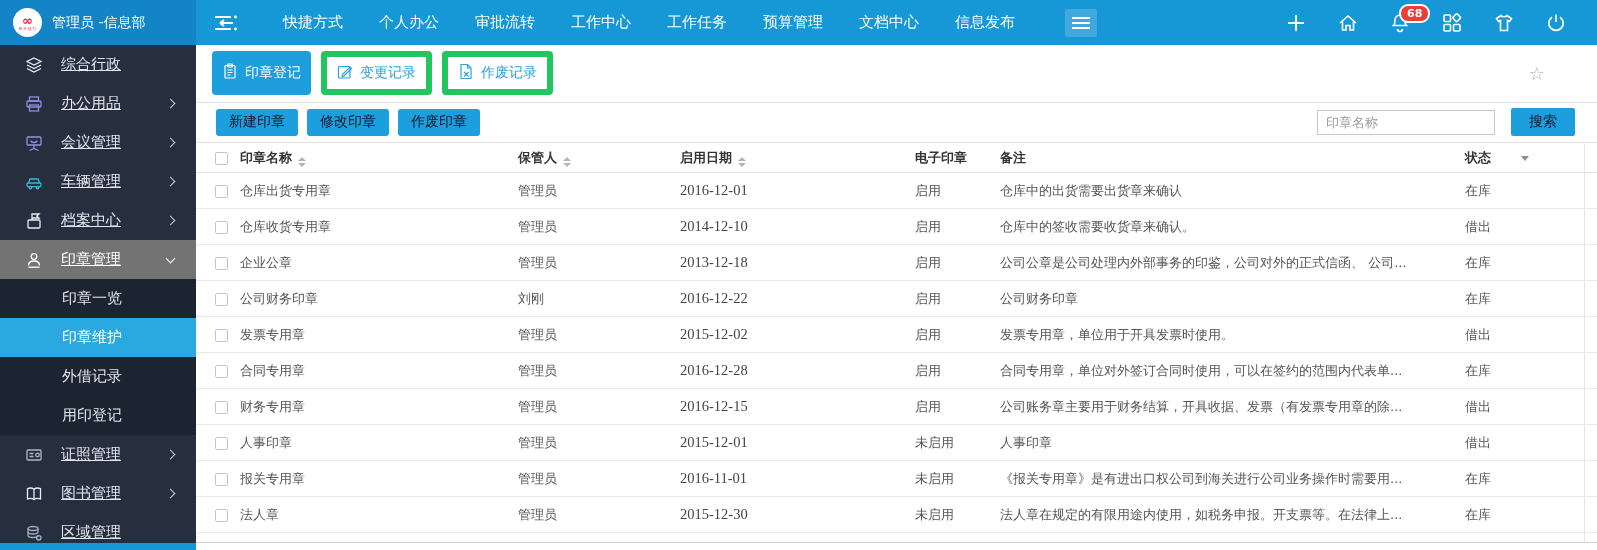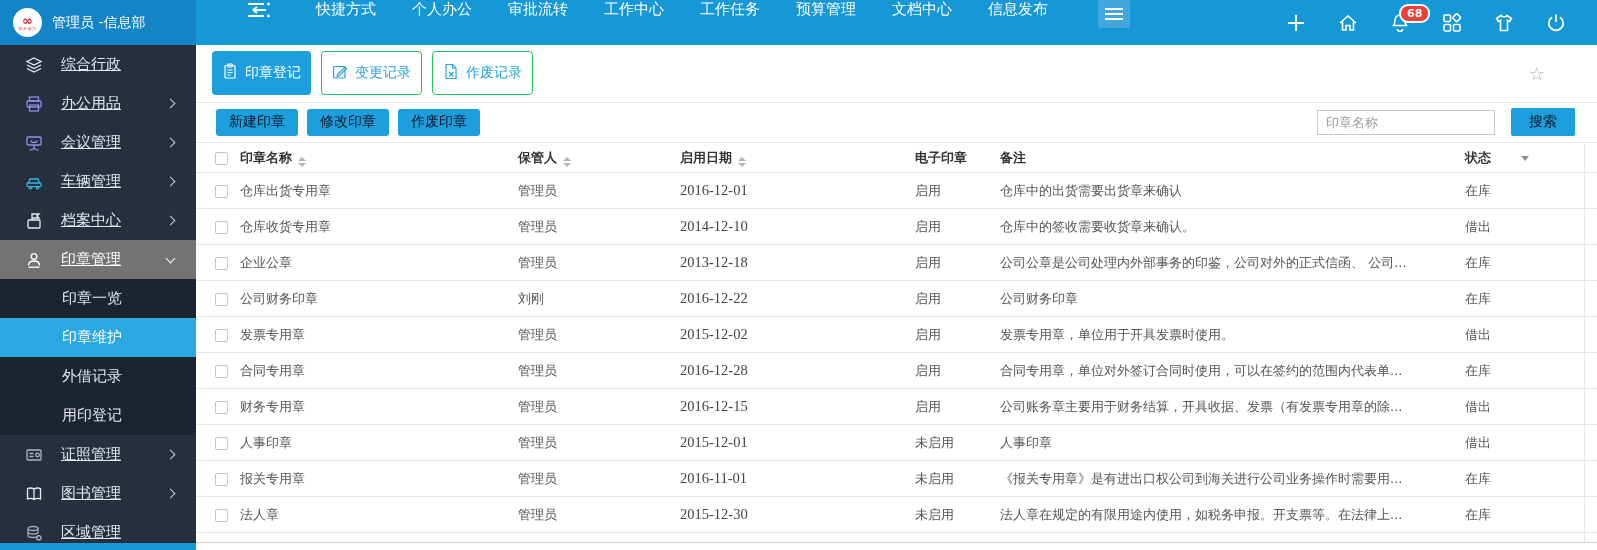--- a/index.html
+++ b/index.html
@@ -8,21 +8,21 @@
 
   
   .topbar { display:flex; height:45px; }
   .topbar-left { width:196px; background:#1385c6; display:flex; align-items:center;
     padding-left:13px; gap:10px; flex-shrink:0; }
   .logo-circle { width:29px; height:29px; border-radius:50%; background:#fff;
     display:flex; flex-direction:column; align-items:center; justify-content:center; line-height:1; }
   .logo-inf { color:#d9273a; font-weight:bold; font-size:13px; }
   .logo-sub { color:#d9273a; font-size:4px; letter-spacing:.5px; }
   .user-name { color:#fff; font-size:14px; white-space:nowrap; }
-  .topbar-main { flex:1; background:#1697d6; display:flex; color:#fff;padding-left:33px; }
+  .topbar-main { flex:1; background:#1697d6; display:flex; align-items:center; color:#fff; }
   .collapse-btn { margin-left:17px; cursor:pointer; display:flex; }
   .nav-menu { display:flex; margin-left:26px; }
   .nav-item { font-size:15px; margin:0 18px; white-space:nowrap; cursor:pointer; }
   .menu-toggle { width:32px; height:28px; background:#42a7dc; border-radius:2px;
     display:flex; flex-direction:column; justify-content:center; align-items:center;
     gap:3px; margin-left:32px; cursor:pointer; }
   .menu-toggle span { width:18px; height:2px; background:#fff; }
   .top-icons { margin-left:auto; display:flex; align-items:center; gap:30px; margin-right:30px; }
   .tb-icon { position:relative; display:flex; cursor:pointer; }
   .badge { position:absolute; top:-8px; left:10px; background:#e8403a; color:#fff;
@@ -49,21 +49,21 @@
   .sidebar-footer { position:absolute; bottom:0; left:0; width:100%; height:7px; background:#1697d6; }
 
   
   .content { flex:1; display:flex; flex-direction:column; background:#fff; position:relative; }
   .tabs-row { height:59px; display:flex; align-items:center; padding-left:16px;
     border-bottom:1px solid #e3e3e3; position:relative; }
   .tab { height:44px; min-width:86px; padding:0 10px; display:flex; align-items:center;
     justify-content:center; gap:7px; border-radius:4px; margin-right:10px;
     font-size:14px; cursor:pointer; }
   .tab.active { background:#1e9fdd; color:#fff; }
-  .tab.ghost { border:1px solid #22c55e; color:#29a3dc; background:#fff; }
+  .tab.ghost { border:6px solid #22c55e; color:#29a3dc; background:#fff; }
   .fav-star { position:absolute; right:52px; top:50%; transform:translateY(-50%);
     color:#a7b0ba; font-size:18px; cursor:pointer; }
 
   .toolbar-row { height:41px; display:flex; align-items:center;
     padding:0 22px 0 20px; border-bottom:1px solid #e3e3e3; }
   .action-btn { height:27px; padding:0 13px; background:#1e9fdd; color:#0f172a; border:none;
     border-radius:3px; font-size:14px; margin-right:9px; cursor:pointer;
     font-family:inherit; }
   .toolbar-right { margin-left:auto; display:flex; align-items:center; }
   .search-input { width:178px; height:25px; border:1px solid #c9c9c9; padding:0 8px;

